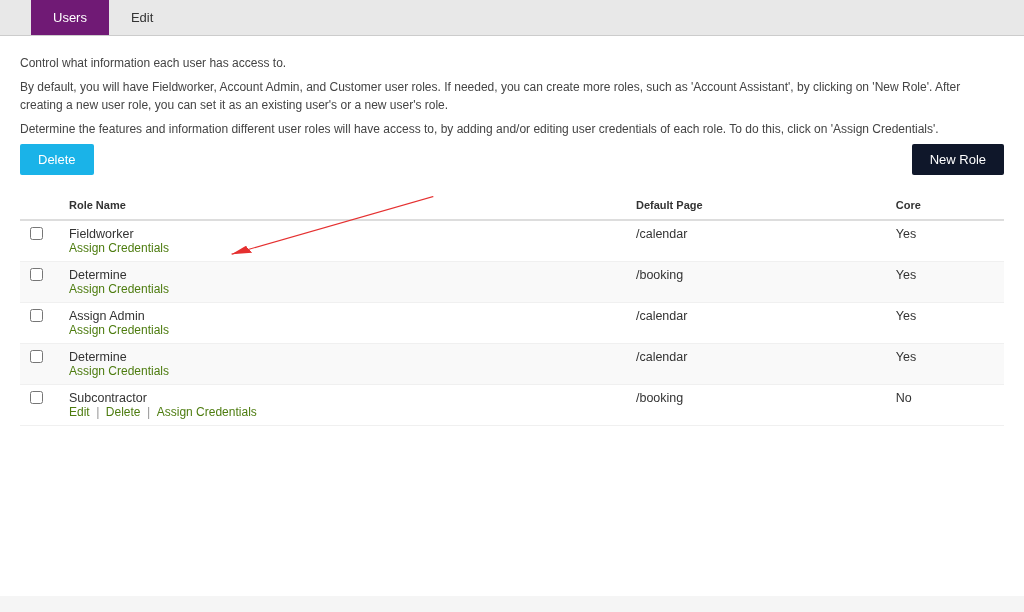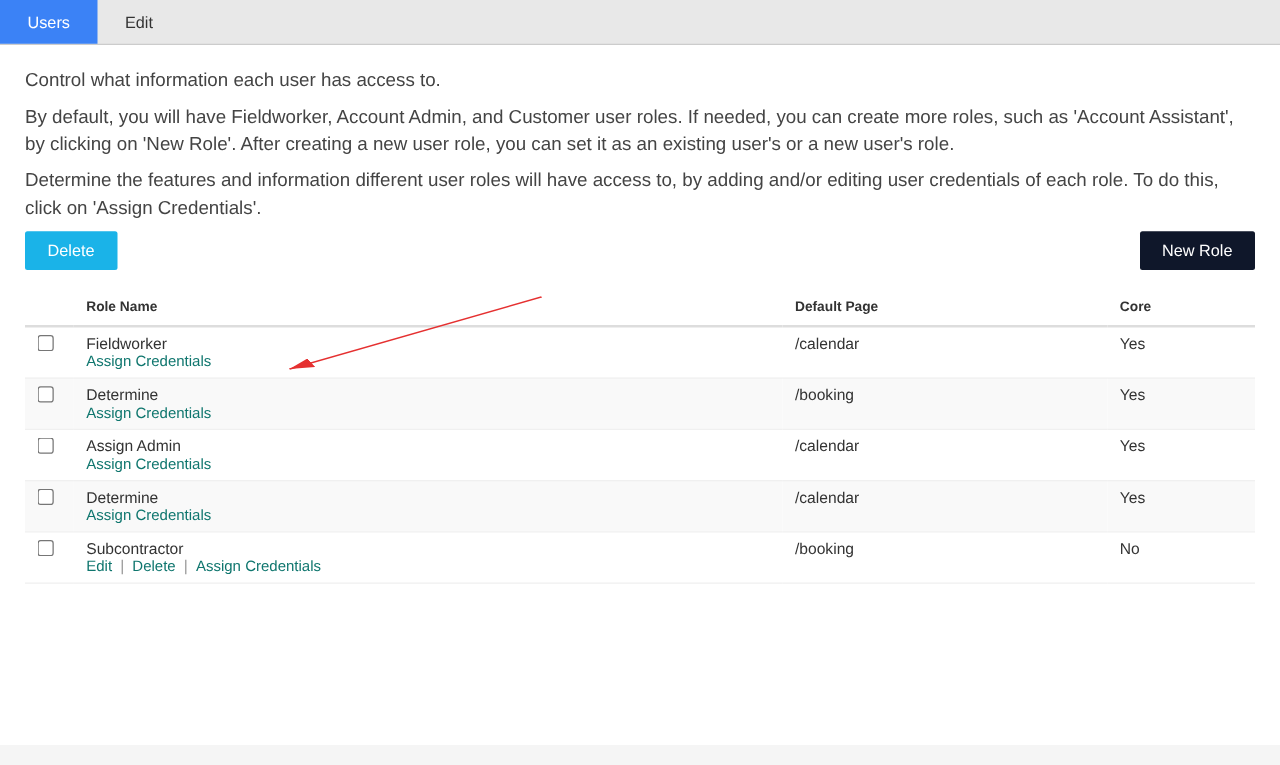--- a/index.html
+++ b/index.html
@@ -17,31 +17,32 @@
     }
     .tab {
       padding: 10px 22px;
       cursor: pointer;
       font-size: 13px;
       border: none;
       background: transparent;
       color: #333;
     }
     .tab.active {
-      background: #3b82f6;
+      background: #701a75;
       color: #fff;
+      margin-left: 31px;
     }
     .content-area {
       background: #fff;
       margin: 0;
       padding: 18px 20px 20px 20px;
       min-height: 560px;
     }
     .description {
-      font-size: 15px;
+      font-size: 12px;
       color: #444;
       margin-bottom: 6px;
       line-height: 1.5;
     }
     .search-bar {
       display: flex;
       justify-content: flex-end;
       align-items: center;
       margin-top: 14px;
       margin-bottom: 8px;
@@ -121,21 +122,21 @@
       width: 220px;
     }
     .core-col {
       width: 100px;
     }
     .role-name {
       font-size: 12.5px;
       color: #333;
     }
     .assign-link {
-      color: #0f766e;
+      color: #4d7c0f;
       text-decoration: none;
       font-size: 12px;
       cursor: pointer;
     }
     .separator {
       color: #999;
       margin: 0 3px;
     }
     .table-wrapper {
       position: relative;

